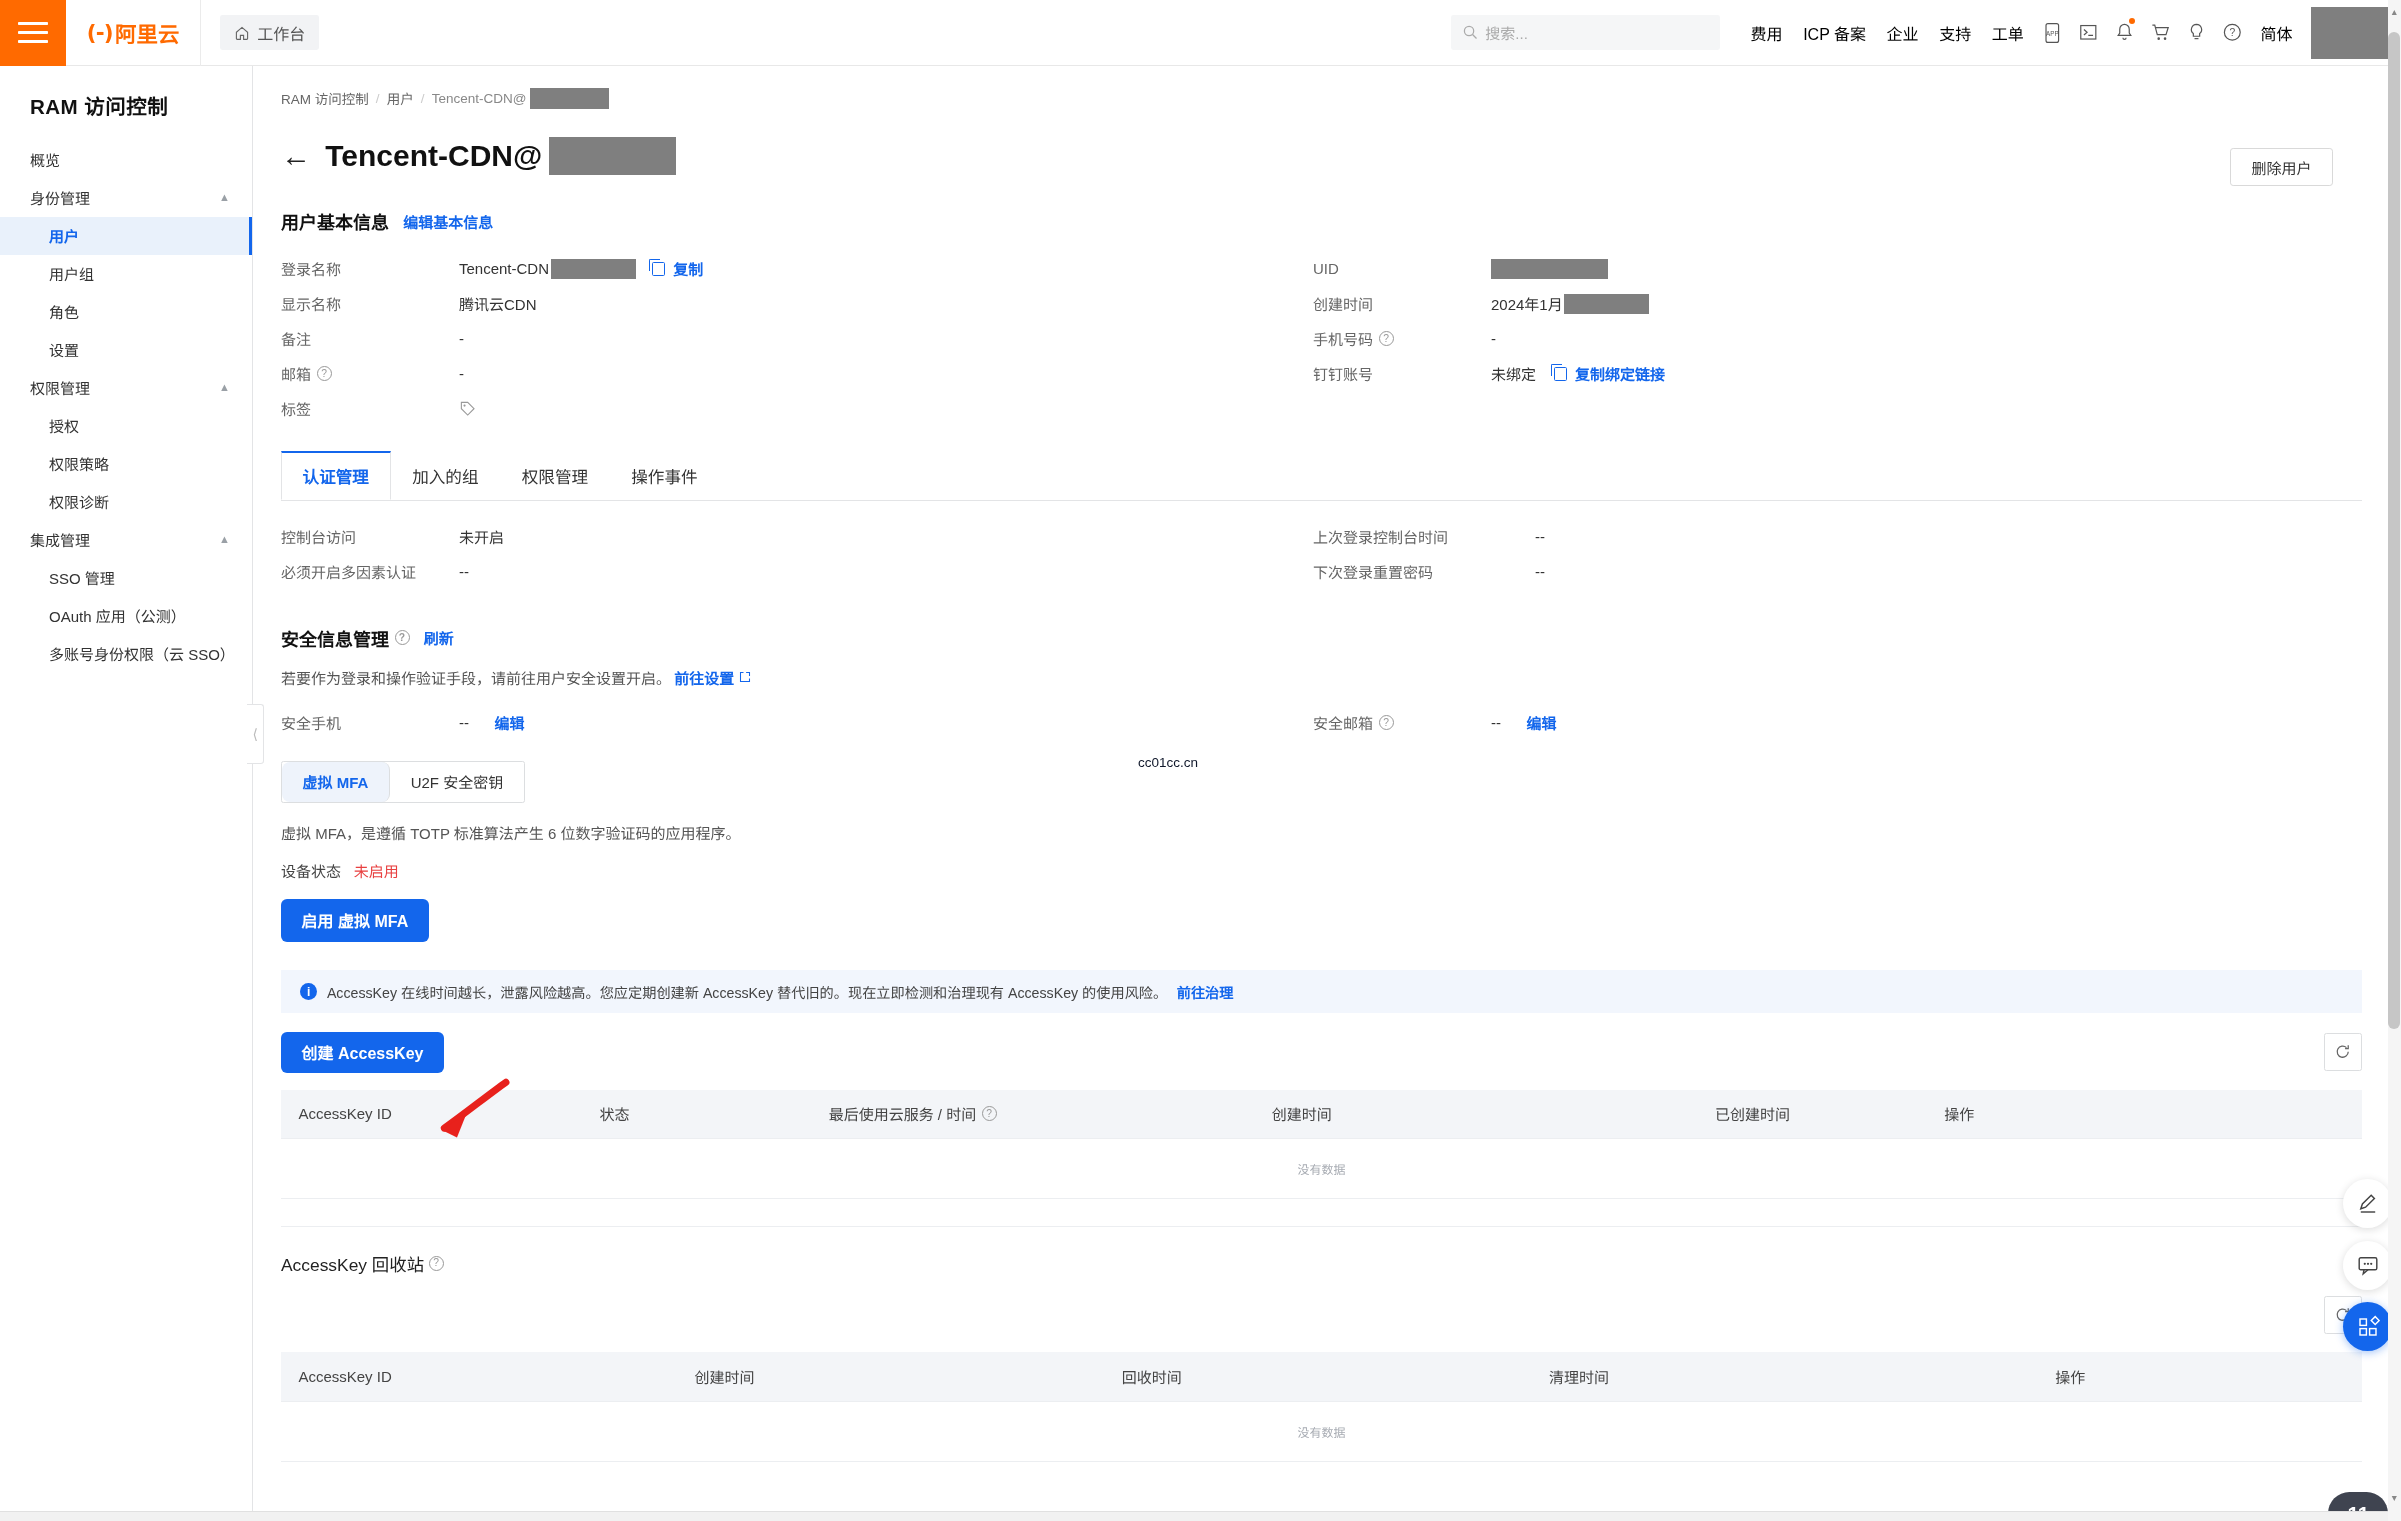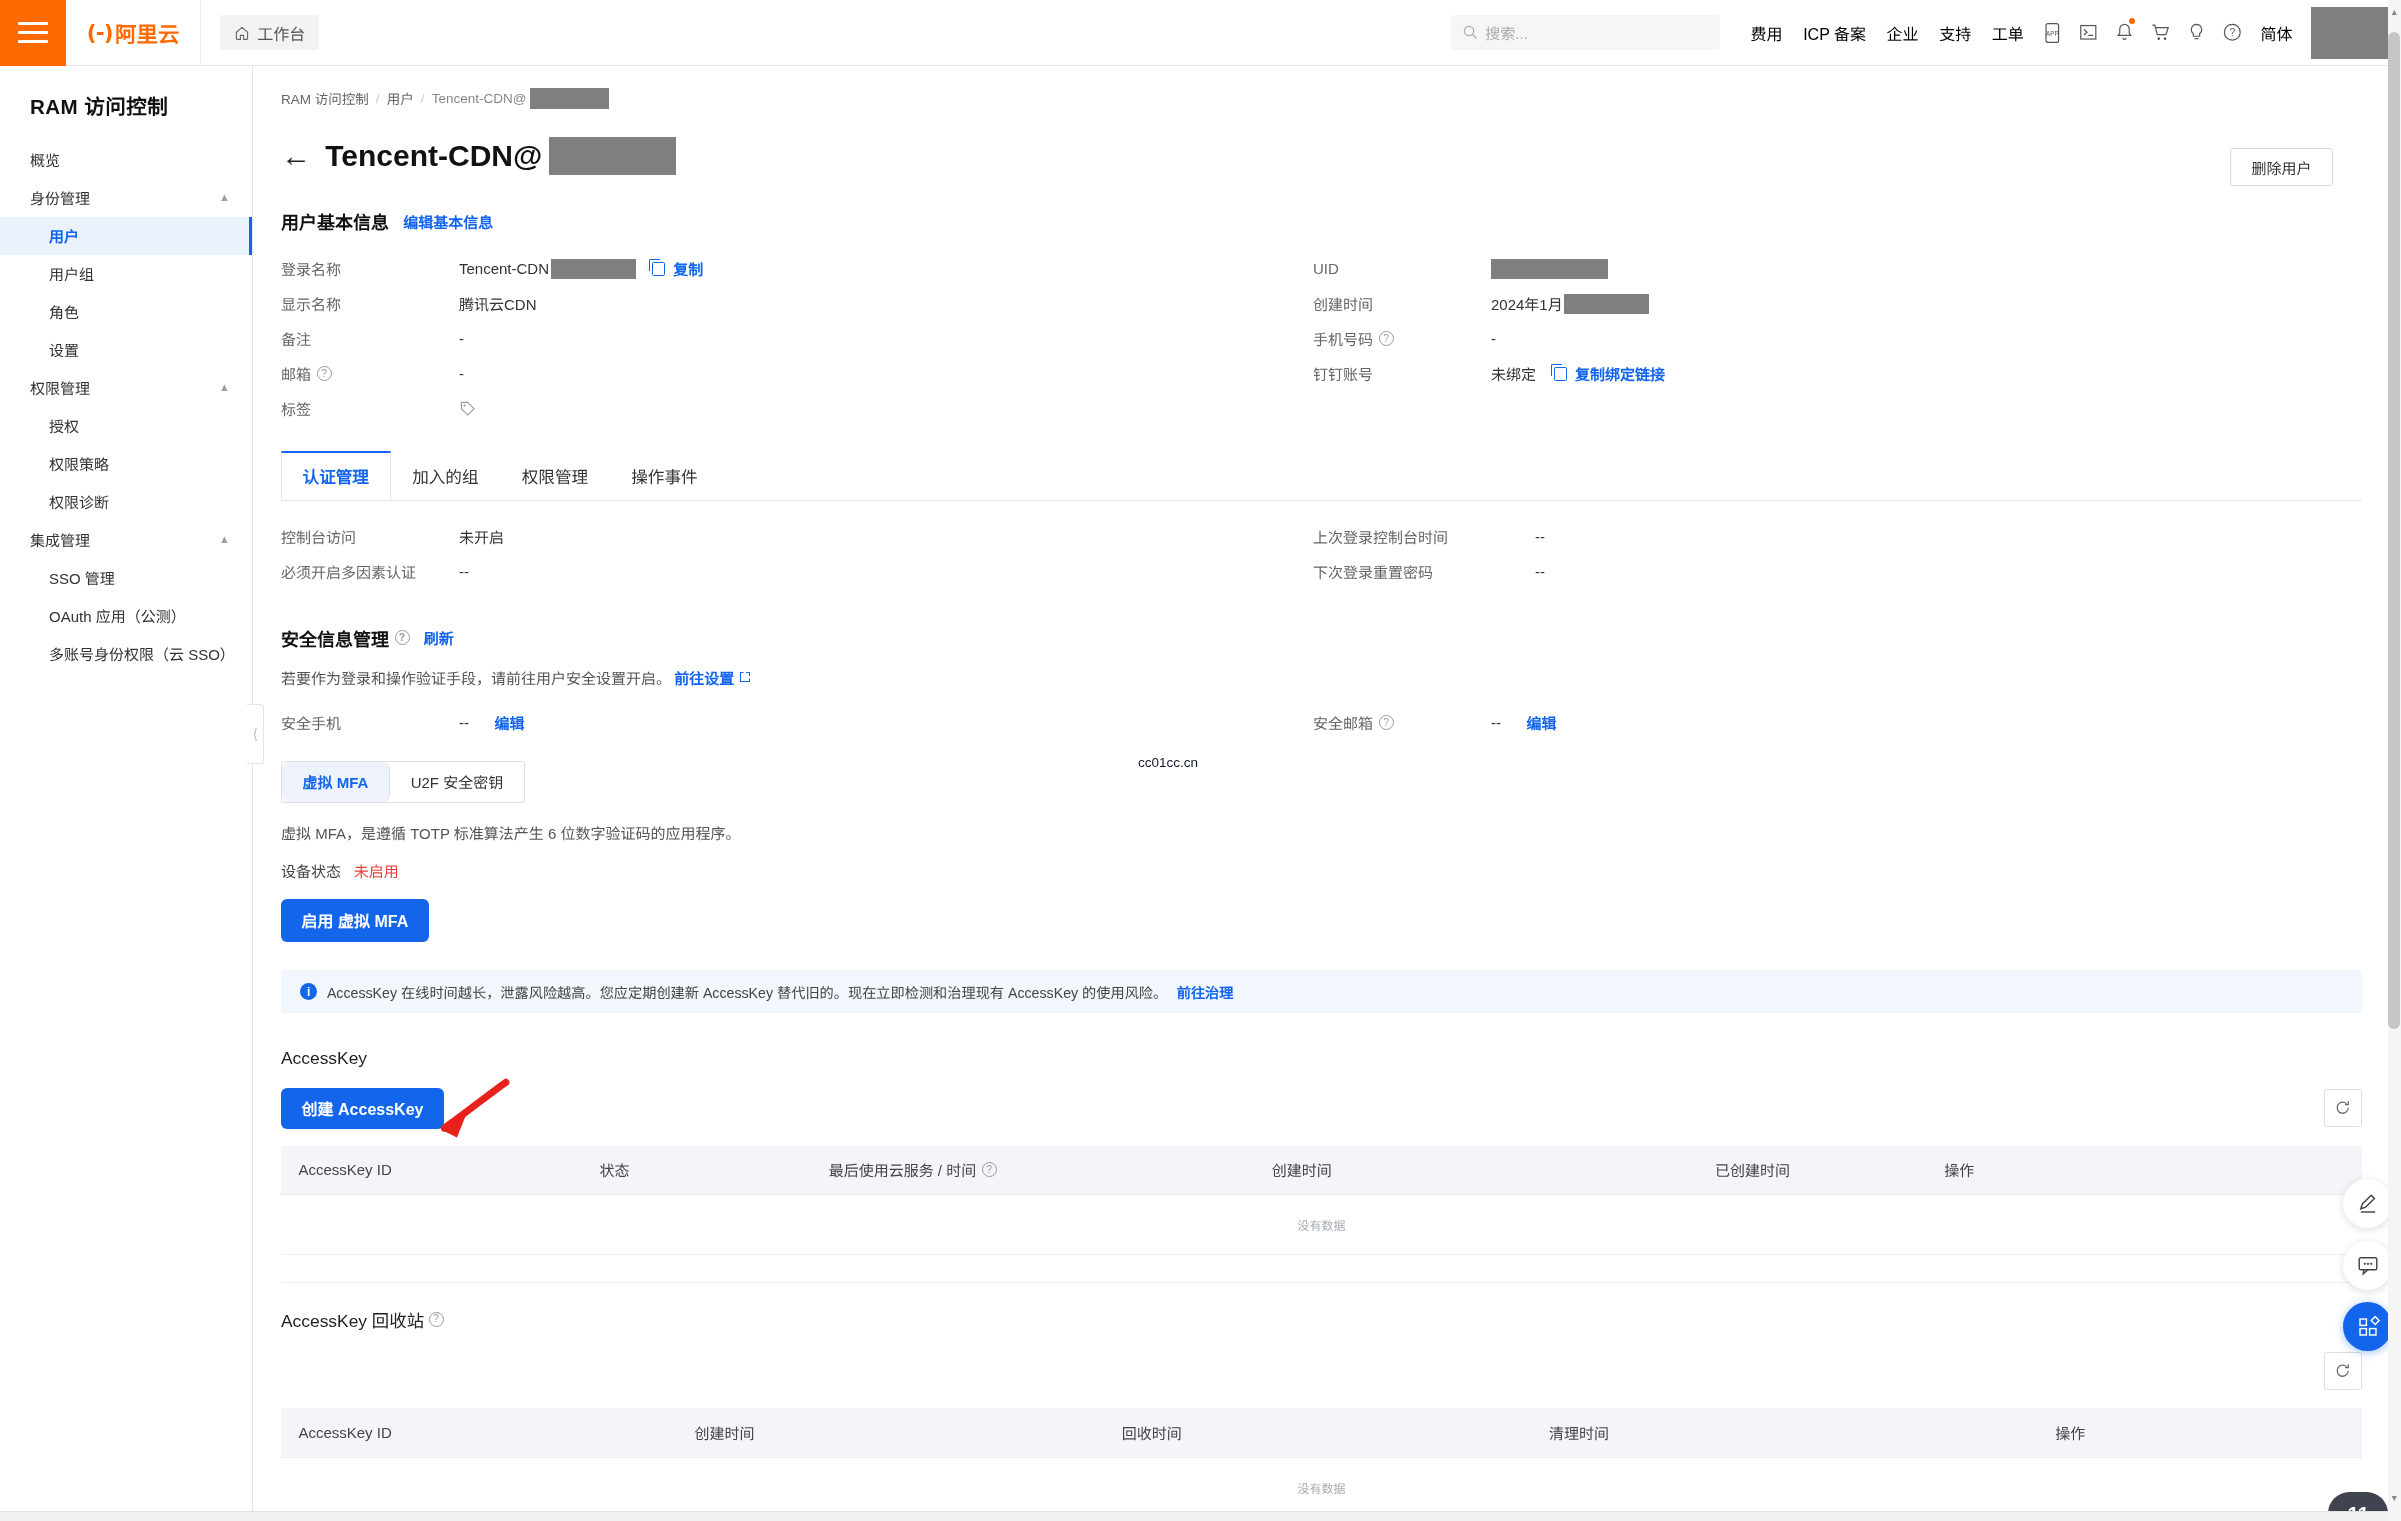--- a/index.html
+++ b/index.html
@@ -565,21 +565,20 @@
       <button class="btn-primary">启用 虚拟 MFA</button>
     </div>
 
     <div class="banner">
       <span class="info-ico">i</span>
       <span>AccessKey 在线时间越长，泄露风险越高。您应定期创建新 AccessKey 替代旧的。现在立即检测和治理现有 AccessKey 的使用风险。</span>
       <a class="link sm">前往治理</a>
     </div>
 
     <div class="tbl-wrap">
-      <div class="tbl-title">AccessKey</div>
       <div class="tbl-toolbar">
         <button class="btn-primary" style="height:41px;">创建 AccessKey</button>
         <div class="refresh-btn">
           <svg width="17.4" height="17.4" viewBox="0 0 22 22">
             <path d="M18 11a7 7 0 1 1-2.2-5.1" fill="none" stroke="#666" stroke-width="1.6"></path>
             <path d="M18 3v4h-4" fill="none" stroke="#666" stroke-width="1.6"></path>
           </svg>
         </div>
       </div>
       <table>

